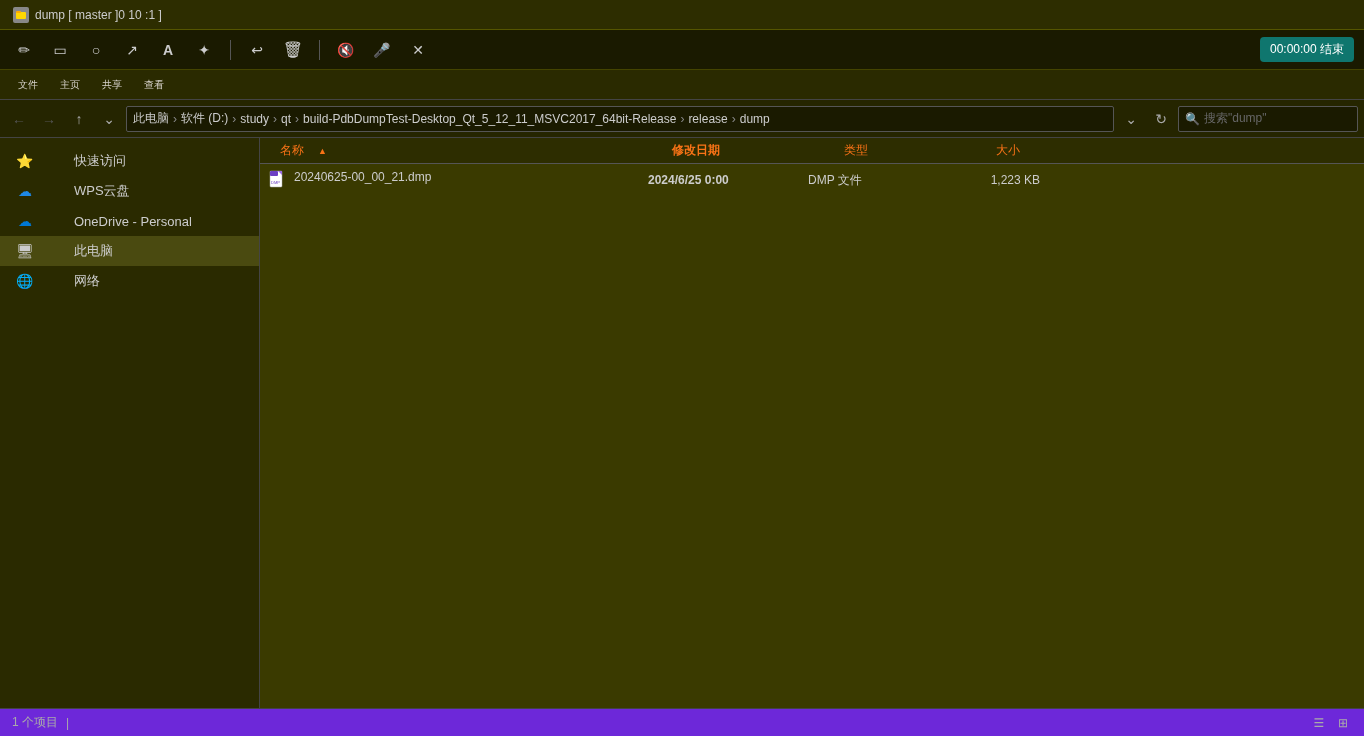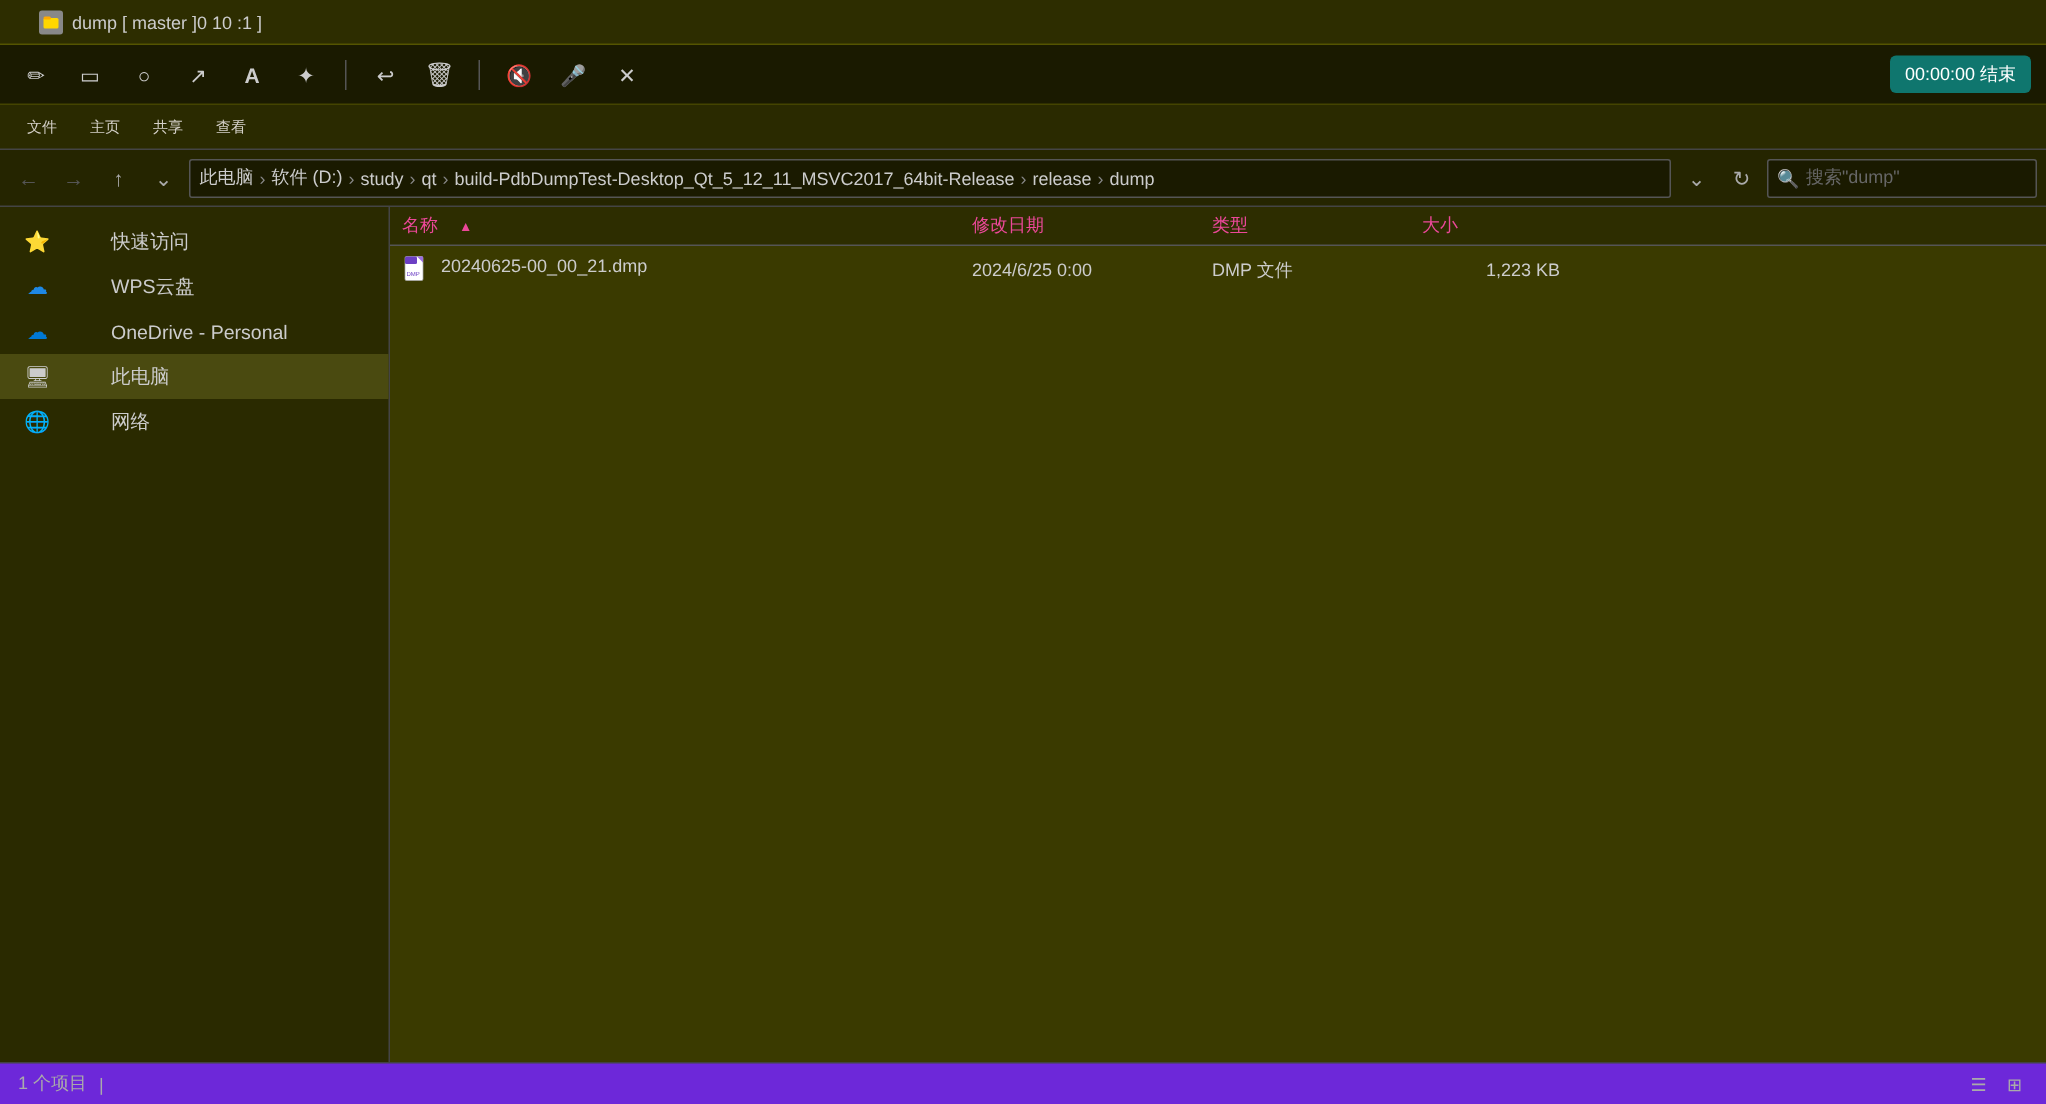--- a/index.html
+++ b/index.html
@@ -12,21 +12,21 @@
       color: #d4d0c8;
       overflow: hidden;
     }
 
     
     .title-bar {
       height: 30px;
       background: #2d2d00;
       display: flex;
       align-items: center;
-      padding: 0 26px;
+      padding: 0 13px;
       gap: 6px;
       border-bottom: 1px solid #555500;
     }
     .title-bar-icon {
       width: 16px;
       height: 16px;
       background: #888;
       border-radius: 2px;
       display: flex; align-items: center; justify-content: center;
     }
@@ -210,29 +210,30 @@
       display: flex;
       align-items: center;
       padding: 4px 0;
       border-bottom: 1px solid #555;
       background: #2d2d00;
       height: 26px;
     }
     .file-col {
       padding: 0 8px;
       font-size: 12px;
-      color: #ec4899;
+      color: #f97316;
       cursor: pointer;
       user-select: none;
       display: flex;
       align-items: center;
       gap: 12px;
+      margin-left: 12px;
     }
     .col-name { width: 380px; }
-    .col-date { width: 160px; }
+    .col-date { width: 160px; font-weight: bold; }
     .col-type { width: 140px; }
     .col-size { width: 120px; }
 
     .file-list {
       flex: 1;
       overflow-y: auto;
     }
     .file-row {
       display: flex;
       align-items: center;

